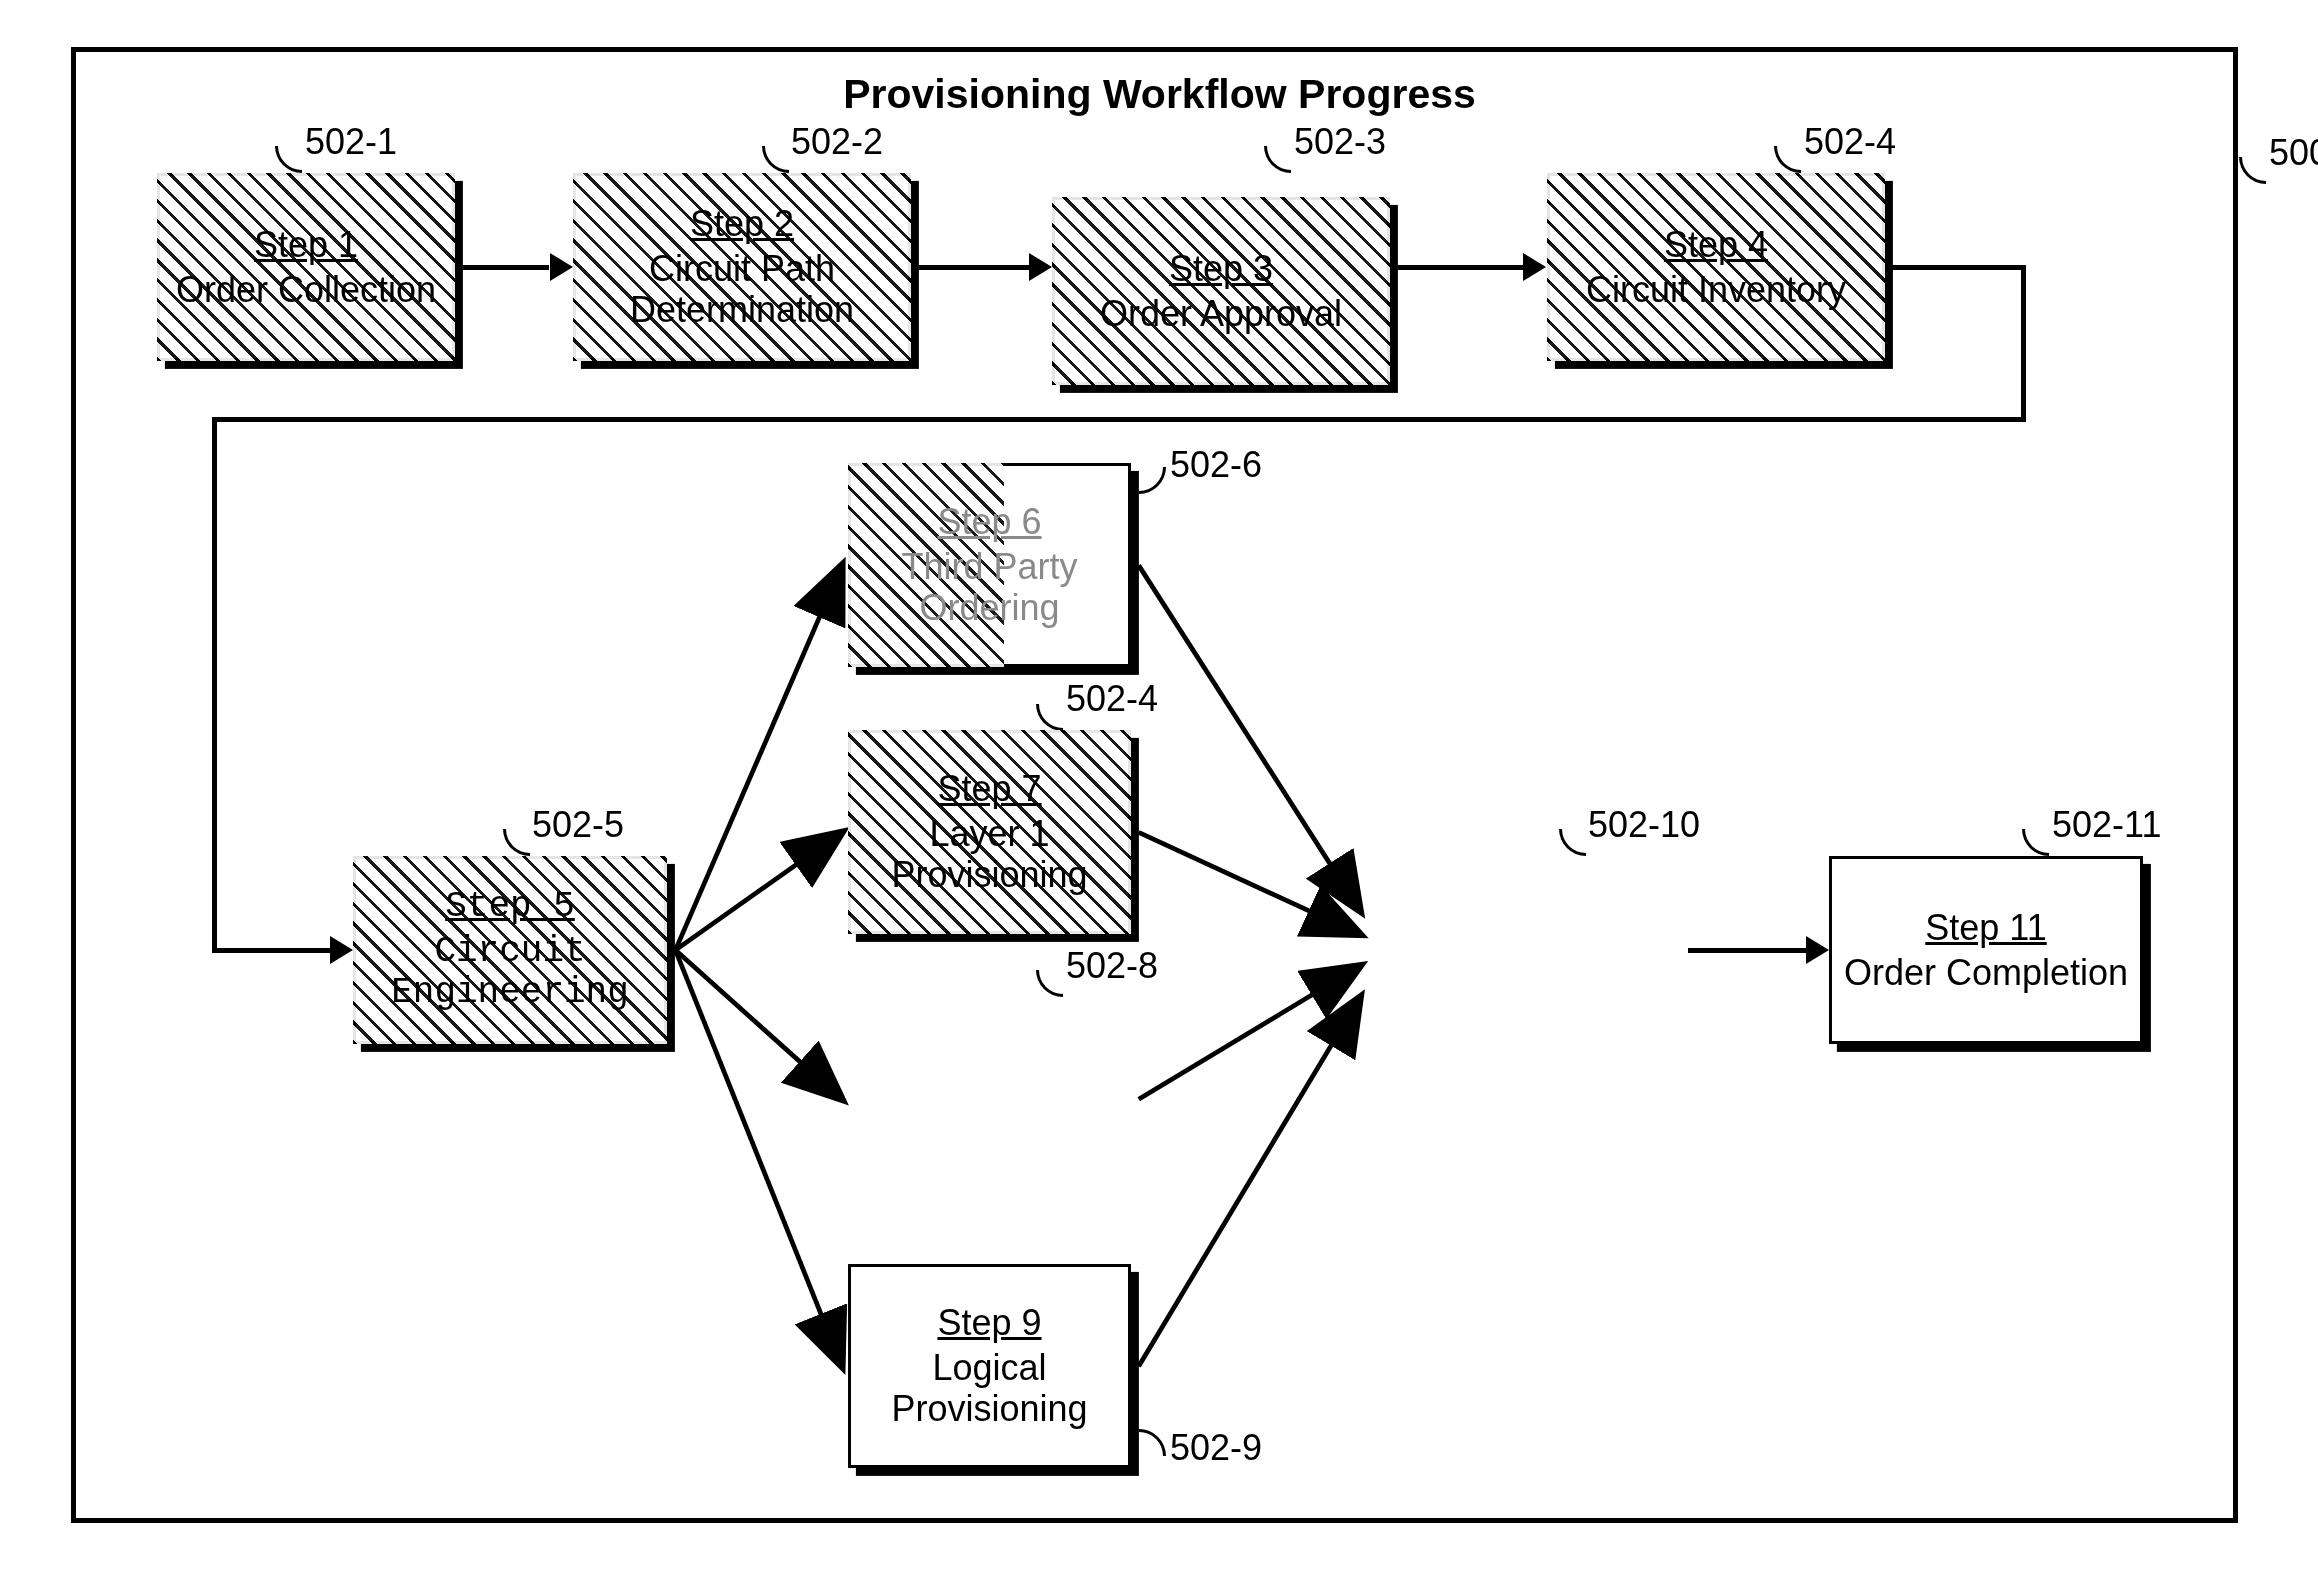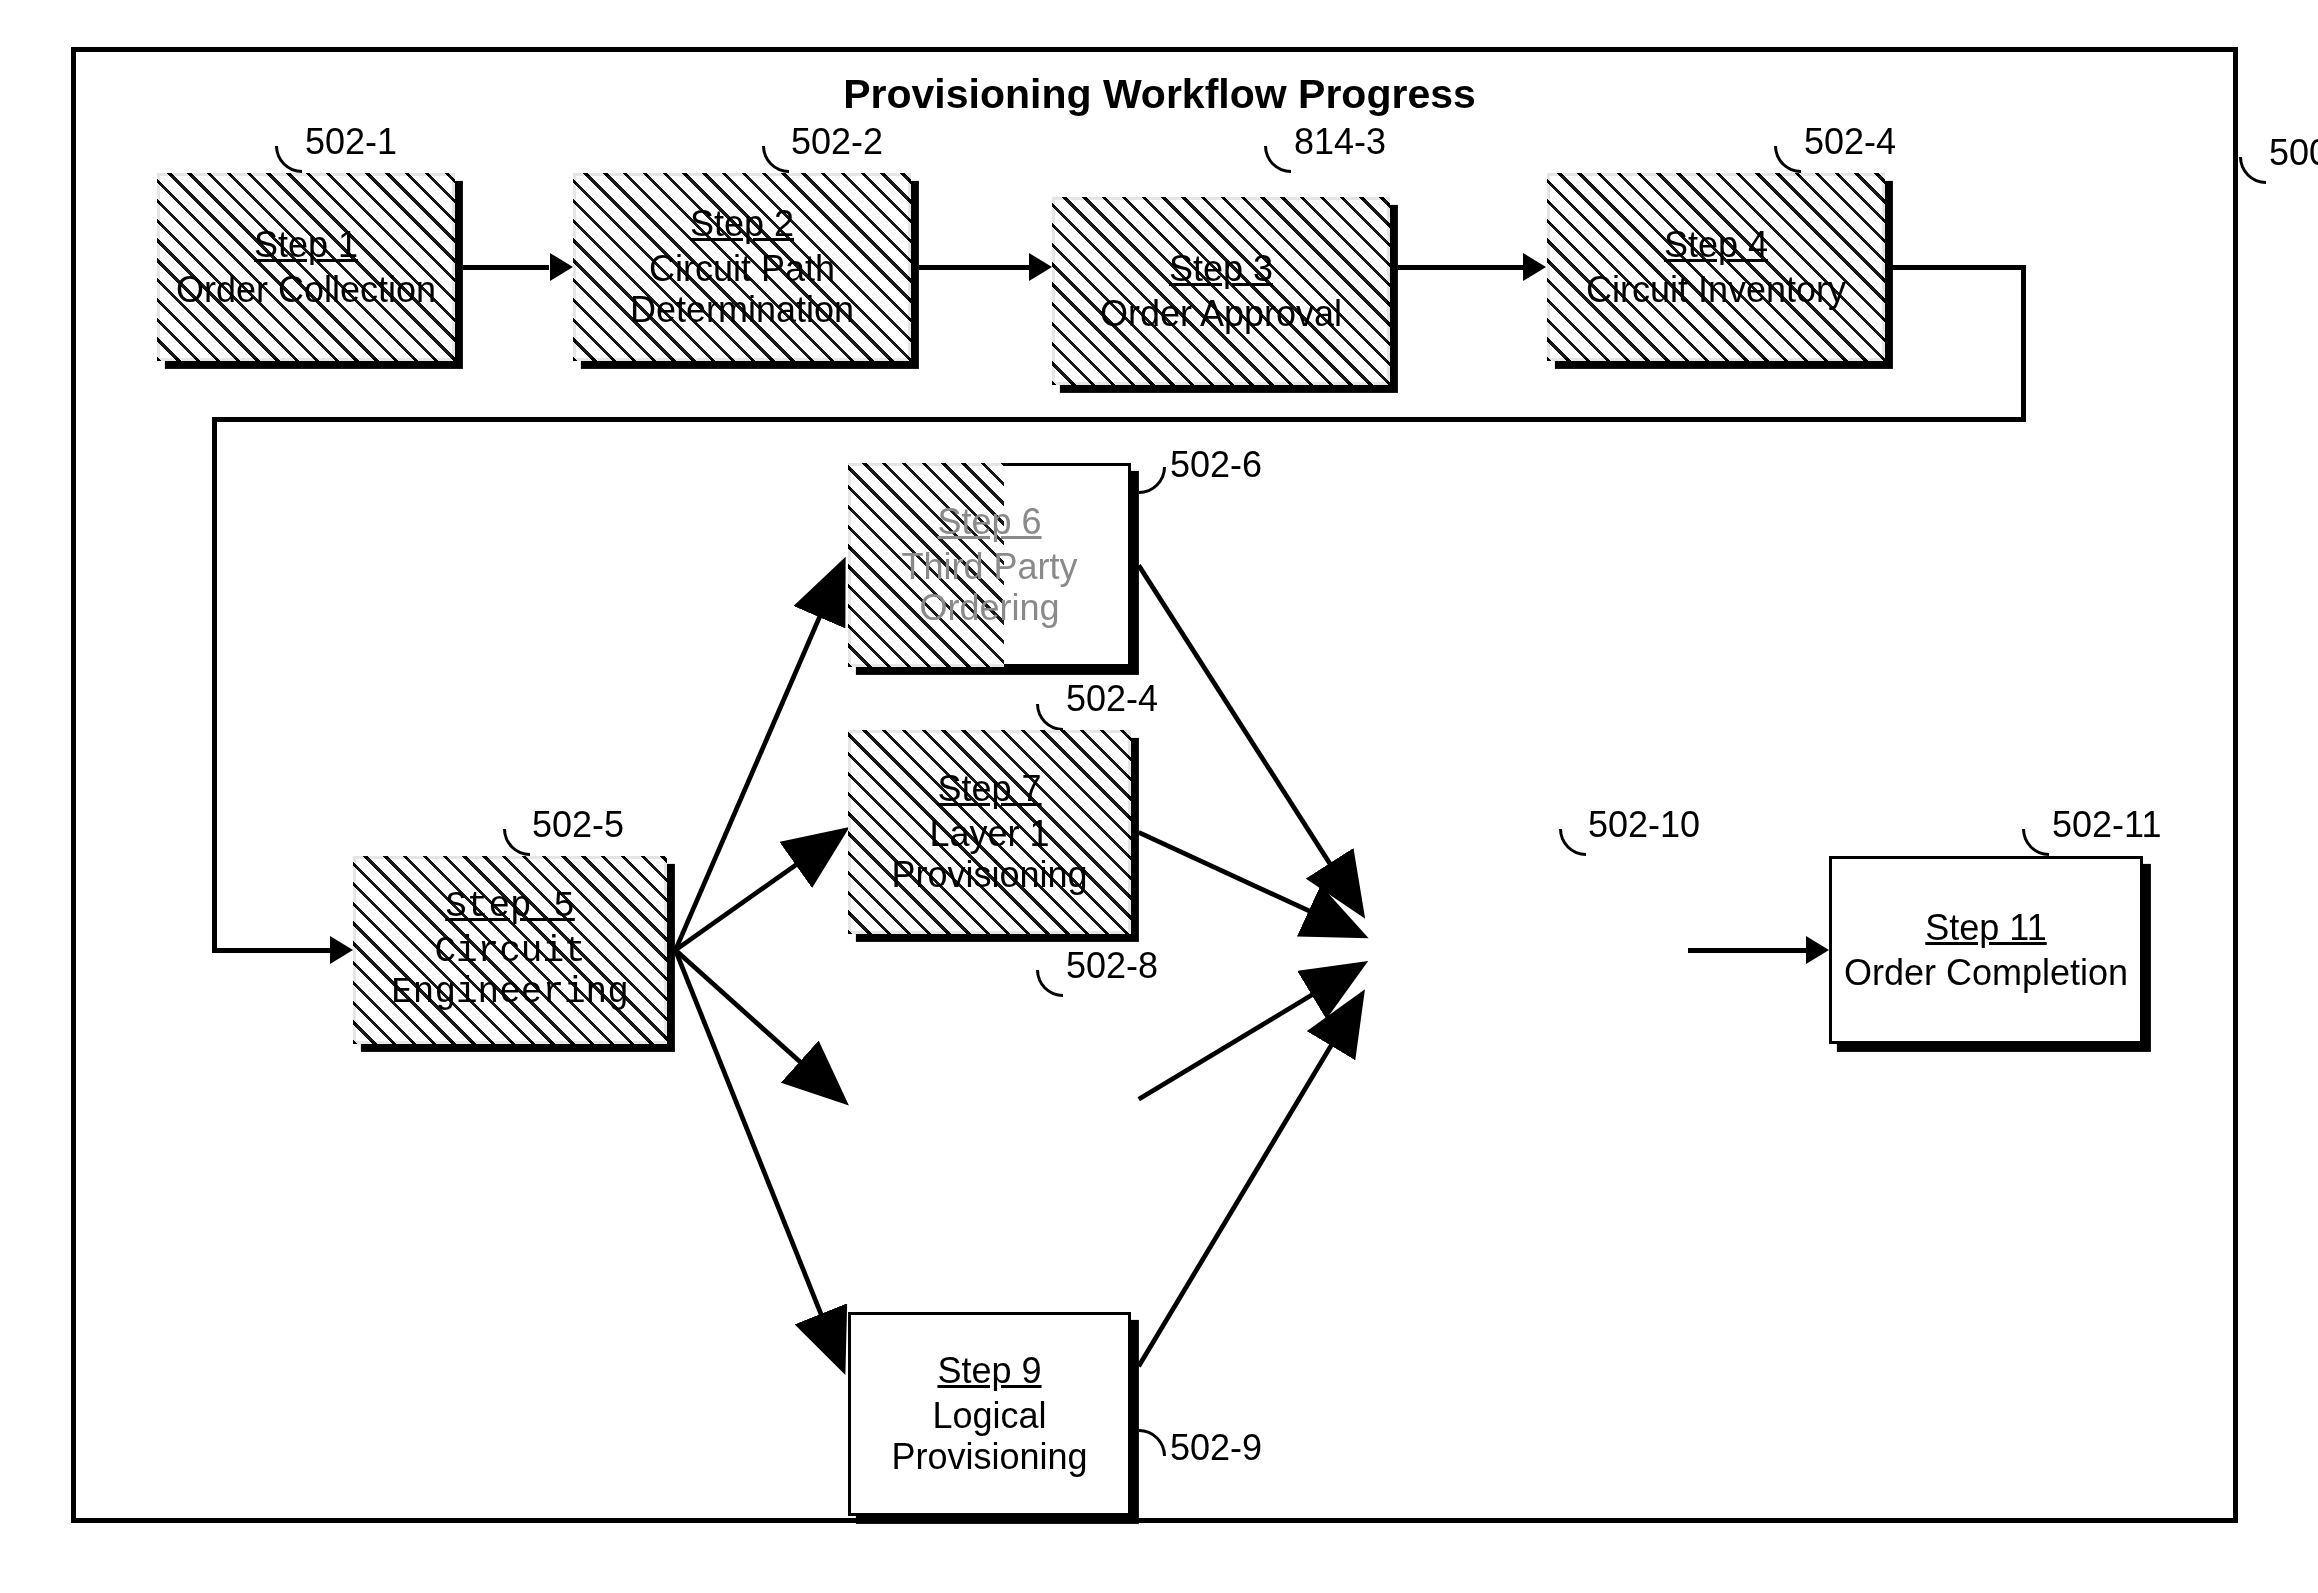--- a/index.html
+++ b/index.html
@@ -166,21 +166,21 @@
   <div class="step" style="left:1052px; top:157px; width:338px; height:188px;margin-top:40px;">
     <div class="shadow"></div>
     <div class="box"></div>
     <div class="hatch" style="width: 100%;"></div>
     <div class="labels">
       <div class="step-name">Step 3</div>
       <div class="step-desc">Order Approval</div>
     </div>
   </div>
   <div class="callout-tick" style="left:1264px; top:146px;"></div>
-  <div class="callout" style="left:1294px; top:121px;">814-3</div>
+  <div class="callout" style="left:1294px; top:121px;">502-3</div>
 
   <div class="step" style="left:1547px; top:173px; width:338px; height:188px;">
     <div class="shadow"></div>
     <div class="box"></div>
     <div class="hatch" style="width: 100%;"></div>
     <div class="labels">
       <div class="step-name">Step 4</div>
       <div class="step-desc">Circuit Inventory</div>
     </div>
   </div>
@@ -219,21 +219,21 @@
       <div class="step-name">Step 7</div>
       <div class="step-desc">Layer 1 Provisioning</div>
     </div>
   </div>
   <div class="callout-tick" style="left:1036px; top:704px;"></div>
   <div class="callout" style="left:1066px; top:678px;">502-4</div>
 
   <div class="callout-tick" style="left:1036px; top:970px;"></div>
   <div class="callout" style="left:1066px; top:945px;">502-8</div>
 
-  <div class="step" style="left:848px; top:1264px; width:283px; height:204px;margin-top:48px;">
+  <div class="step" style="left:848px; top:1264px; width:283px; height:204px;">
     <div class="shadow"></div>
     <div class="box"></div>
     <div class="hatch" style="width: 0%;"></div>
     <div class="labels">
       <div class="step-name">Step 9</div>
       <div class="step-desc">Logical Provisioning</div>
     </div>
   </div>
   <div class="callout-tick" style="left:1139px; top:1429px; transform:scale(-1,-1);"></div>
   <div class="callout" style="left:1170px; top:1427px;">502-9</div>

